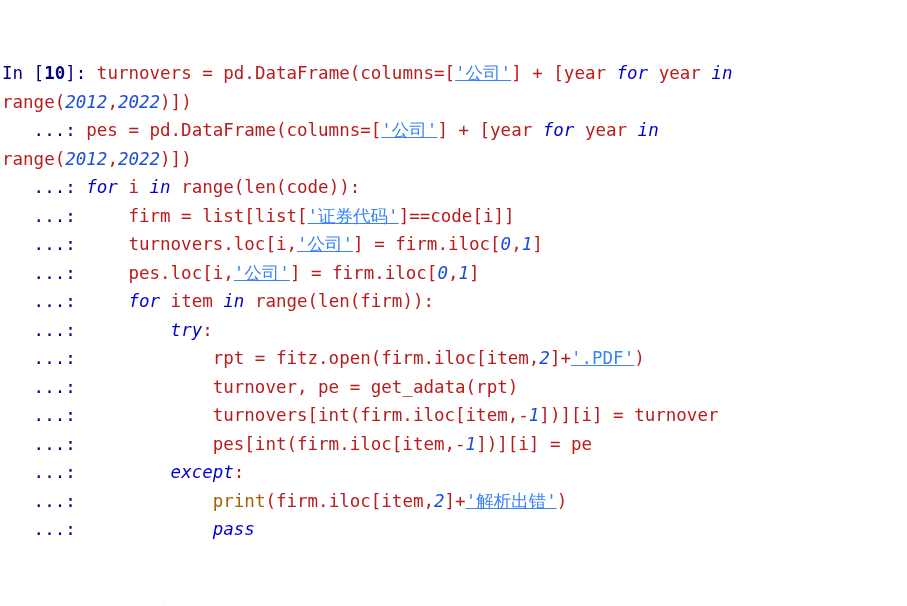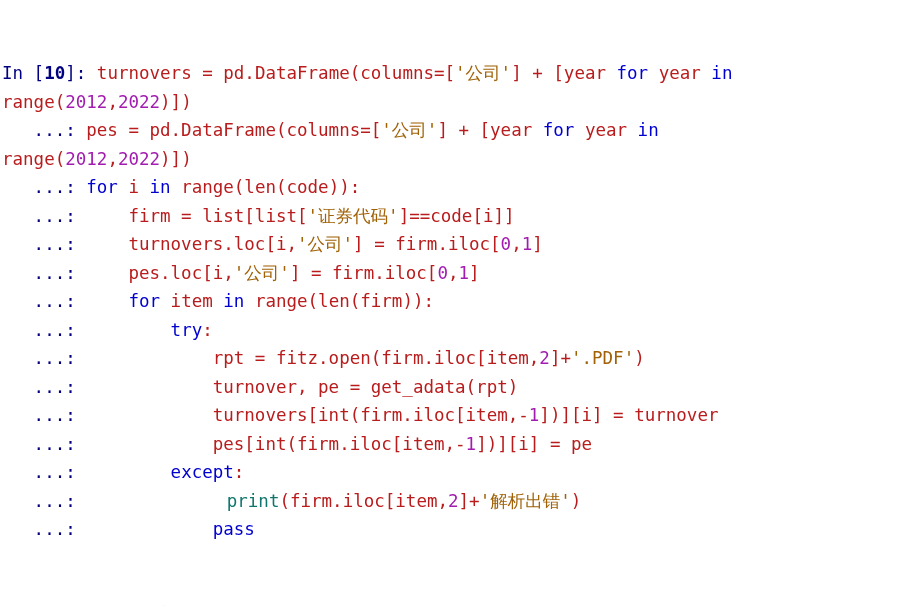--- a/index.html
+++ b/index.html
@@ -24,24 +24,24 @@
 
   .line {
     white-space: pre;
     height: 28.5px;
   }
 
   
   .prompt      { color: #000080; }           
   .prompt-num  { color: #000080; font-weight: bold; margin-top: 42px; }
   .code        { color: #b91c1c; }           
-  .kw          { color: #0000d0; }           
-  .builtin     { color: #0f766e; margin-left: 14px; }           
-  .num         { color: #a21caf; }           
-  .str         { color: #a16207; }
+  .kw          { color: #0000d0; font-style: italic; }           
+  .builtin     { color: #a16207; }           
+  .num         { color: #1d4ed8; font-style: italic; }           
+  .str         { color: #3b82f6; text-decoration: underline; }
 
   
   .out {
     color: #8000ff;
     font-family: "DejaVu Sans", "Liberation Sans", sans-serif;
     font-weight: bold;
     font-size: 17.5px;
     line-height: 28.5px;
     white-space: pre;
     height: 28.5px;

